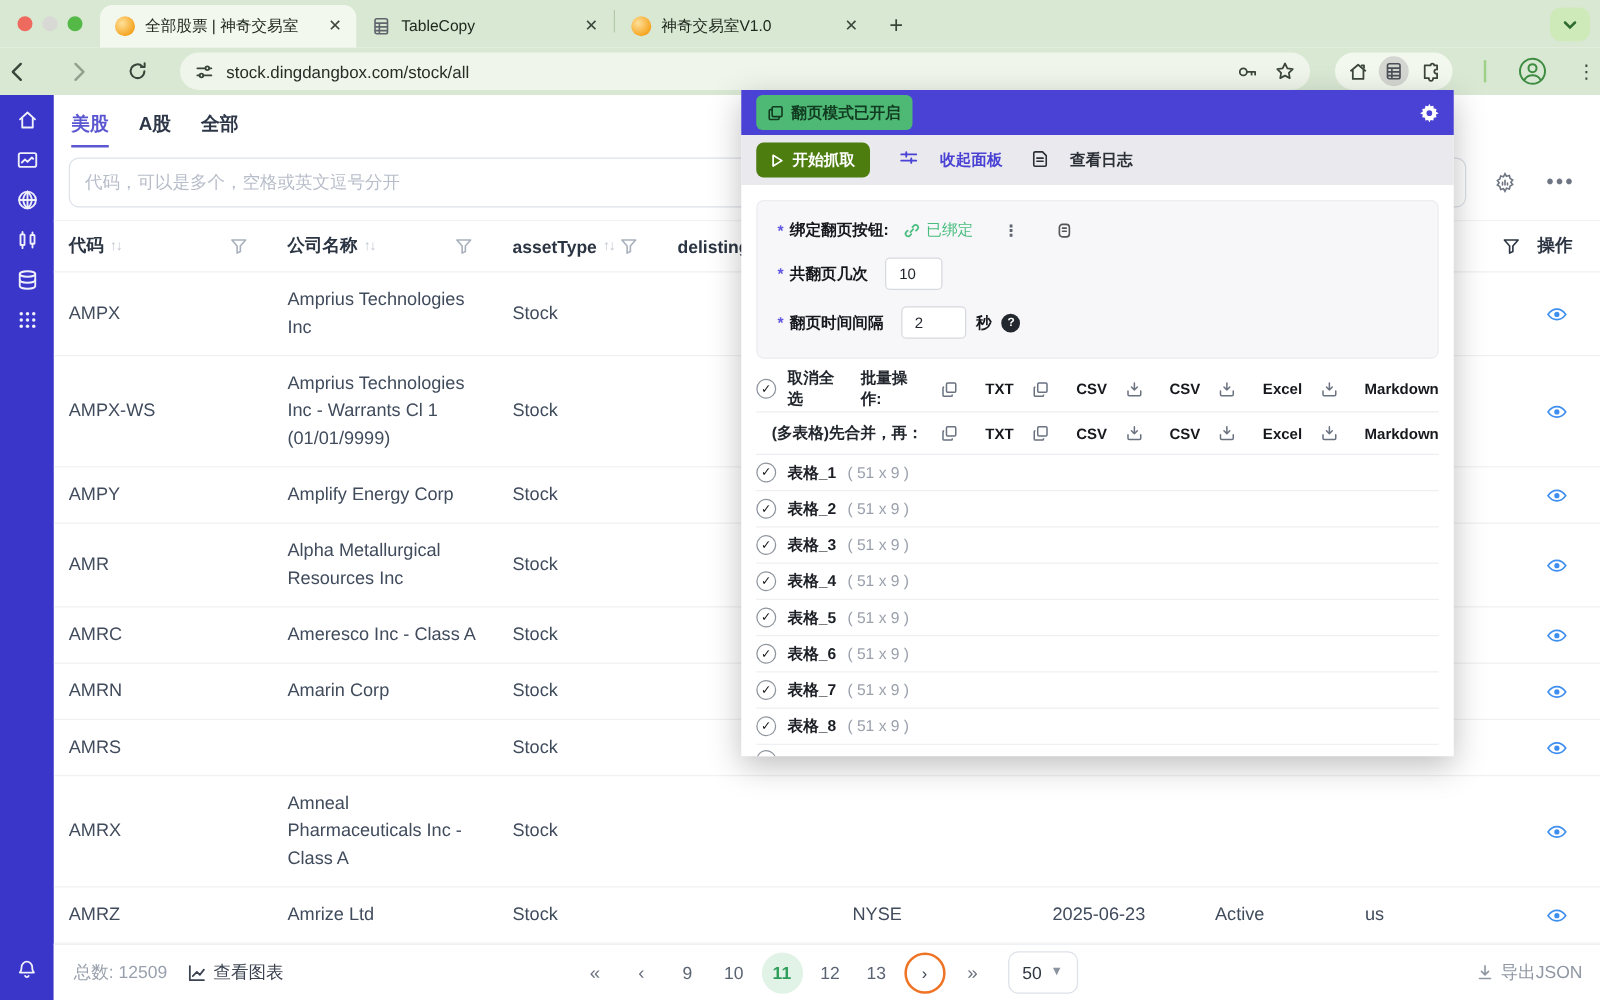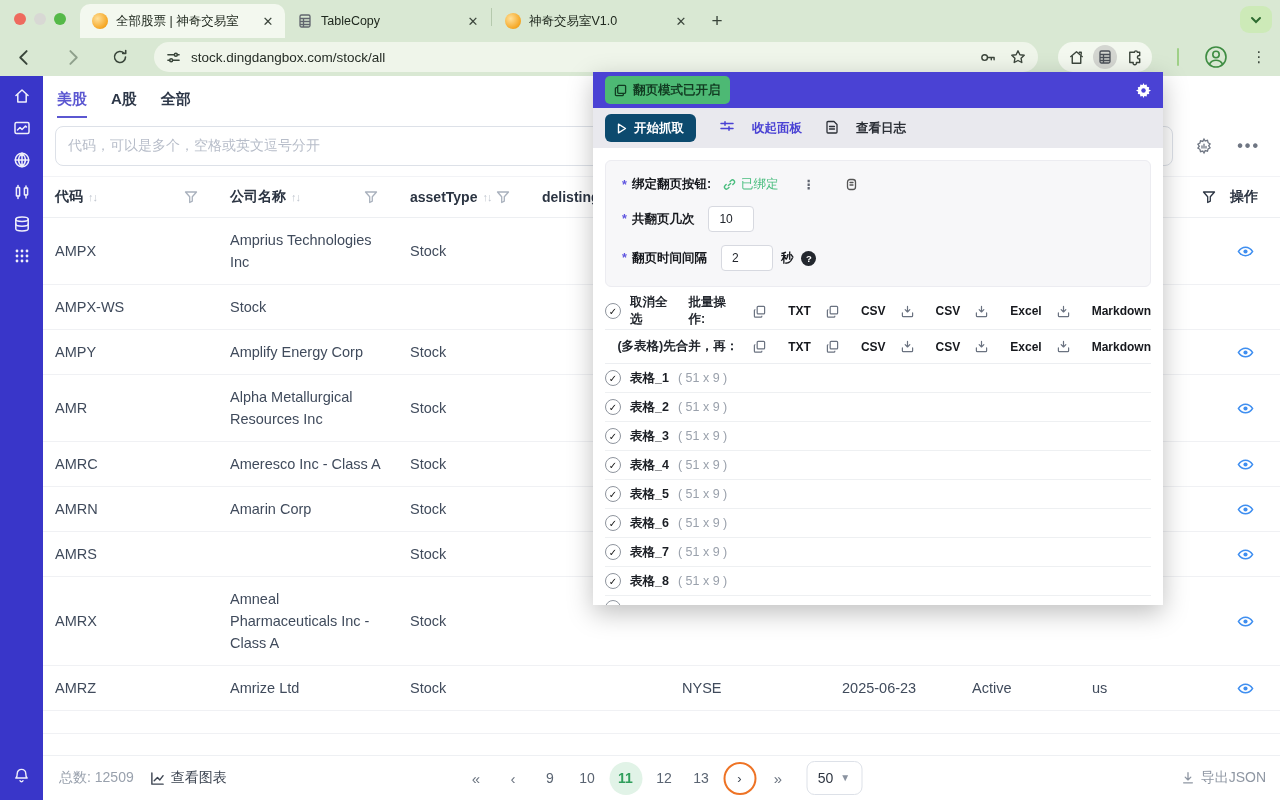--- a/index.html
+++ b/index.html
@@ -13,21 +13,21 @@
   .dot{width:12px;height:12px;border-radius:50%}
   .dot.r{background:#ee6a5e}.dot.y{background:#d8d8d4}.dot.g{background:#55b948}
   .tab{height:34px;display:flex;align-items:center;gap:8px;padding:0 8px 0 12px;width:205px;border-radius:10px 10px 0 0;font-size:12.5px;color:#20291f;white-space:nowrap}
   .tab.active{background:#f3f8ef}
   .tab-title{overflow:hidden;text-overflow:ellipsis;flex:1}
   .tab-close{width:18px;height:18px;border-radius:50%;display:flex;align-items:center;justify-content:center;font-size:13px;color:#3c463c}
   .tabsep{width:1px;height:18px;background:#b5c9ad;margin:0 1px 8px 1px}
   .fav-coin{width:16px;height:16px;border-radius:50%;background:radial-gradient(circle at 35% 35%,#ffe09a,#f5a623 70%,#d98506);flex:none}
   .newtab{width:26px;height:26px;display:flex;align-items:center;justify-content:center;font-size:19px;color:#39453a;margin:0 0 4px 6px}
   .win-chevron{position:absolute;right:8px;top:6px;width:32px;height:27px;border-radius:9px;background:#cdeab8;display:flex;align-items:center;justify-content:center;color:#2d6b30}
-  .toolbar{height:38px;background:#d9e8d3;display:flex;align-items:center;gap:20px;padding:0 10px}
+  .toolbar{height:38px;background:#d9e8d3;display:flex;align-items:center;gap:20px;padding:0 0}
   .navbtn{width:28px;height:28px;display:flex;align-items:center;justify-content:center;color:#39453a;font-size:17px}
   .navbtn.dis{color:#8fa08c}
   .urlbar{flex:1;height:30px;background:#eff5ea;border-radius:15px;display:flex;align-items:center;gap:10px;padding:0 12px;min-width:0}
   .url-text{font-size:13.5px;color:#262d26}
   .url-right{margin-left:auto;display:flex;gap:14px;color:#3c463c}
   .ext-pill{height:30px;background:#f3f8ef;border-radius:15px;display:flex;align-items:center;gap:5px;padding:0 6px;color:#3c463c}
   .ext-slot{width:24px;height:24px;border-radius:50%;display:flex;align-items:center;justify-content:center}
   .ext-slot.on{background:#d4d6d1}
   .sep-v{width:2px;height:18px;background:#9fd087;border-radius:1px;margin:0 5px}
   .kebab{font-size:15px;color:#3c463c;letter-spacing:0;width:22px;text-align:center}
@@ -69,21 +69,21 @@
   .sizer{width:56px;height:34px;border:1px solid #dde1e8;border-radius:8px;display:flex;align-items:center;justify-content:center;gap:7px;color:#2f3642;margin-left:6px}
   .sizer .chev{color:#8b93a0;font-size:10px}
   .f-export{margin-left:auto;display:flex;align-items:center;gap:6px;color:#8f97a3}
 
   
   .panel{position:absolute;left:593px;top:72px;width:570px;background:#fff;box-shadow:0 8px 24px rgba(0,0,0,.25);z-index:50}
   .p-head{height:36px;background:#4a42d4;display:flex;align-items:center;padding:0 12px}
   .badge{background:#4db974;color:#123c22;font-size:12.5px;font-weight:700;height:24px;border-radius:5px;display:flex;align-items:center;gap:6px;padding:14px 9px}
   .p-gear{margin-left:auto;color:#fff;font-size:14px}
   .p-toolbar{height:40px;background:#e9e9ee;display:flex;align-items:center;gap:24px;padding:0 12px;font-size:12.5px;font-weight:700}
-  .btn-start{background:#0c4a6e;color:#fff;height:28px;border:none;border-radius:6px;padding:0 12px;display:flex;align-items:center;gap:7px;font-size:12.5px;font-weight:700;font-family:inherit}
+  .btn-start{background:#4d7c0f;color:#fff;height:28px;border:none;border-radius:6px;padding:0 12px;display:flex;align-items:center;gap:7px;font-size:12.5px;font-weight:700;font-family:inherit}
   .lnk{display:flex;align-items:flex-start;gap:18px}
   .lnk.collapse{color:#4a42d4}
   .lnk.logs{color:#2b2f36}
   .p-body{padding:12px 12px 0 12px}
   .card{background:#f7f7f9;border:1px solid #ececf1;border-radius:6px;padding:15px 16px;display:flex;flex-direction:column;gap:13px;font-size:12.5px}
   .frow{display:flex;align-items:center;gap:8px}
   .req{color:#5f55e0;font-weight:700;margin-right:-3px}
   .flabel{font-weight:700;color:#16181d}
   .bound{color:#49bd7e;display:flex;align-items:center;gap:5px;font-weight:400;margin-left:4px}
   .vdots{color:#5f6570;font-weight:700;margin-left:16px;letter-spacing:1px}
@@ -373,20 +373,21 @@
             <span class="eye icn">
               <svg width="17" height="17" viewBox="0 0 18 18" fill="none" stroke="currentColor" stroke-width="1.5">
                 <path d="M1.5 9S4.5 4.5 9 4.5 16.5 9 16.5 9 13.5 13.5 9 13.5 1.5 9 1.5 9z"></path>
                 <circle cx="9" cy="9" r="2.2" fill="currentColor" stroke="none"></circle>
               </svg>
             </span>
           </div>
   </div>
         <div class="srow gridcols">
     <div class="cell">AMPX-WS</div>
+    <div class="cell">Amprius Technologies Inc - Warrants Cl 1 (01/01/9999)</div>
     <div class="cell">Stock</div>
     <div class="cell"></div>
     <div class="cell"></div>
     <div class="cell"></div>
     <div class="cell"></div>
     <div class="cell"></div>
     <div class="cell action">
             <span class="eye icn">
               <svg width="17" height="17" viewBox="0 0 18 18" fill="none" stroke="currentColor" stroke-width="1.5">
                 <path d="M1.5 9S4.5 4.5 9 4.5 16.5 9 16.5 9 13.5 13.5 9 13.5 1.5 9 1.5 9z"></path>

